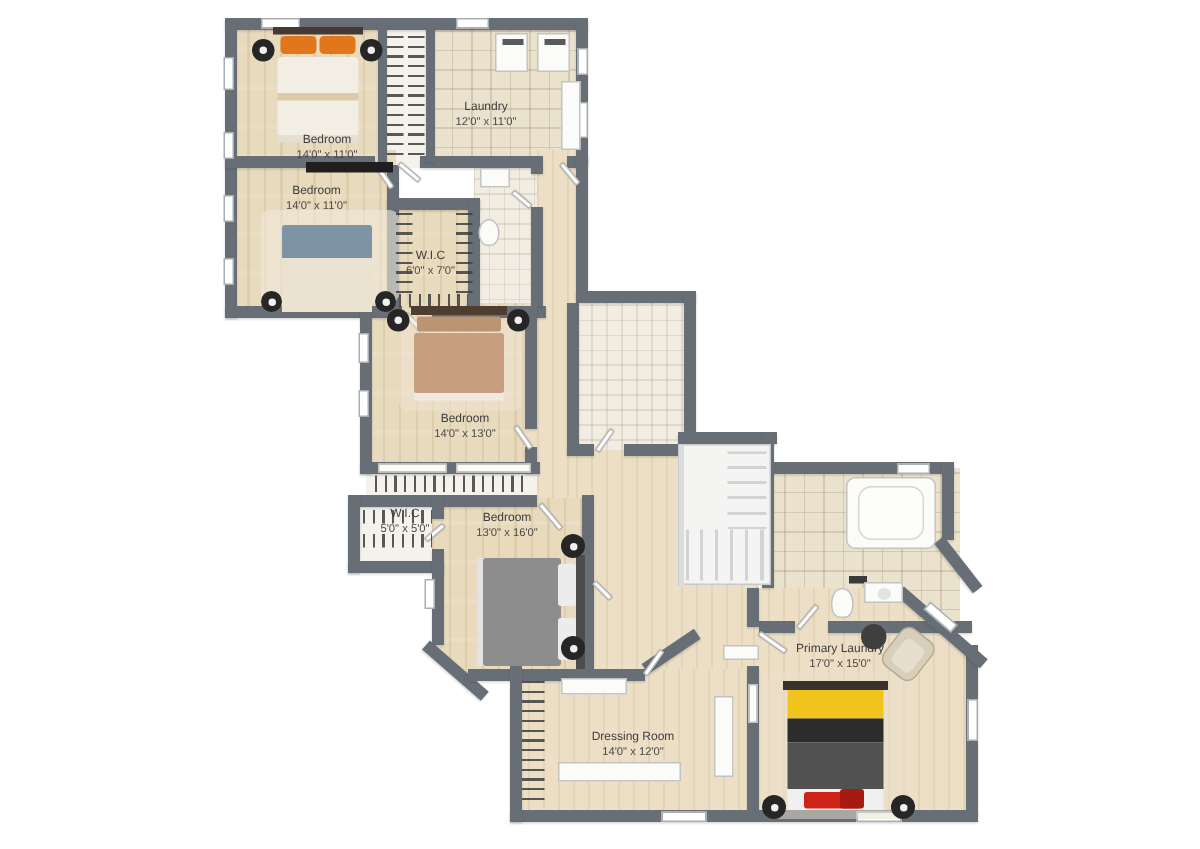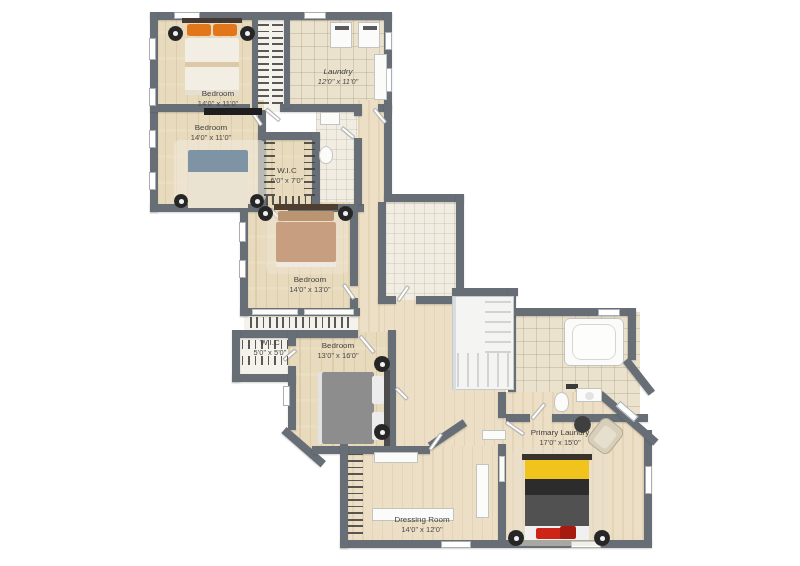--- a/index.html
+++ b/index.html
@@ -256,41 +256,41 @@
   <div class="wbox" style="left:372px;top:508px;width:82px;height:13px;"></div>
 
   <div class="lbl" style="left:218px;top:98px;">
     <span class="nm">Bedroom</span>
     <span class="dm">14'0" x 11'0"</span>
   </div>
   <div class="lbl" style="left:211px;top:132px;">
     <span class="nm">Bedroom</span>
     <span class="dm">14'0" x 11'0"</span>
   </div>
-  <div class="lbl" style="left:338px;top:76px;font-style:italic;">
+  <div class="lbl" style="left:324px;top:76px;">
     <span class="nm">Laundry</span>
     <span class="dm">12'0" x 11'0"</span>
   </div>
   <div class="lbl" style="left:287px;top:175px;">
     <span class="nm">W.I.C</span>
     <span class="dm">6'0" x 7'0"</span>
   </div>
   <div class="lbl" style="left:310px;top:284px;">
     <span class="nm">Bedroom</span>
     <span class="dm">14'0" x 13'0"</span>
   </div>
   <div class="lbl" style="left:270px;top:347px;">
     <span class="nm">W.I.C</span>
     <span class="dm">5'0" x 5'0"</span>
   </div>
   <div class="lbl" style="left:338px;top:350px;">
     <span class="nm">Bedroom</span>
     <span class="dm">13'0" x 16'0"</span>
   </div>
-  <div class="lbl" style="left:422px;top:524px;">
+  <div class="lbl" style="left:422px;top:496px;">
     <span class="nm">Dressing Room</span>
     <span class="dm">14'0" x 12'0"</span>
   </div>
   <div class="lbl" style="left:560px;top:437px;">
     <span class="nm">Primary Laundry</span>
     <span class="dm">17'0" x 15'0"</span>
   </div>
 
 </div>
 

